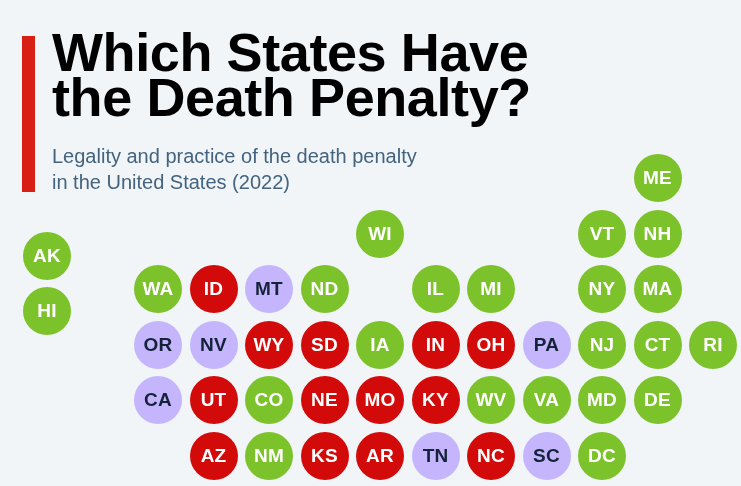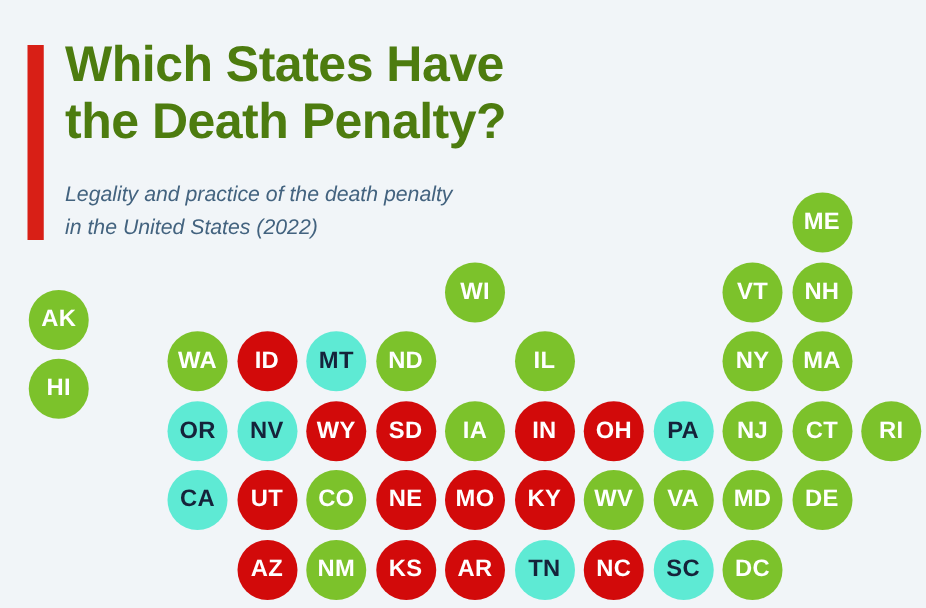--- a/index.html
+++ b/index.html
@@ -29,39 +29,38 @@
     top: 36px;
     width: 13px;
     height: 156px;
     background: #d81f16;
   }
   #title {
     position: absolute;
     left: 52px;
     top: 30px;
     width: 560px;
-    font-size: 40px;
+    font-size: 54px;
     line-height: 45px;
     font-weight: bold;
-    color: #4d7c0f;
+    color: #000000;
     letter-spacing: -0.4px;
   }
   #title .line {
     display: block;
     white-space: nowrap;
   }
   #subtitle {
     position: absolute;
     left: 52px;
     top: 143px;
     width: 600px;
-    font-size: 17px;
+    font-size: 20px;
     line-height: 26px;
     color: #43637f;
-    font-style: italic;
   }
   #subtitle .line {
     display: block;
     white-space: nowrap;
   }
 
   
   #map-grid {
     position: absolute;
     left: 0;
@@ -78,21 +77,21 @@
     align-items: center;
     justify-content: center;
     font-size: 19px;
     font-weight: bold;
     letter-spacing: 0.2px;
     box-sizing: border-box;
     user-select: none;
   }
   .state-circle.c-green  { background: #7cc22b; color: #ffffff; }
   .state-circle.c-red    { background: #d20a0a; color: #ffffff; }
-  .state-circle.c-yellow { background: #5eead4; color: #15233a; }
+  .state-circle.c-yellow { background: #c4b5fd; color: #15233a; }
 </style>
 </head>
 <body>
 
 <div id="header">
   <div id="accent-bar"></div>
   <div id="title">
     <span class="line">Which States Have</span>
     <span class="line">the Death Penalty?</span>
   </div>
@@ -129,20 +128,23 @@
     </div>
     <div class="state-circle c-yellow" style="left: 245px; top: 253px;">
       <span>MT</span>
     </div>
     <div class="state-circle c-green" style="left: 300.5px; top: 253px;">
       <span>ND</span>
     </div>
     <div class="state-circle c-green" style="left: 411.5px; top: 253px;">
       <span>IL</span>
     </div>
+    <div class="state-circle c-green" style="left: 467px; top: 253px;">
+      <span>MI</span>
+    </div>
     <div class="state-circle c-green" style="left: 578px; top: 253px;">
       <span>NY</span>
     </div>
     <div class="state-circle c-green" style="left: 633.5px; top: 253px;">
       <span>MA</span>
     </div>
     <div class="state-circle c-yellow" style="left: 134px; top: 308.5px; align-items: center;">
       <span>OR</span>
     </div>
     <div class="state-circle c-yellow" style="left: 189.5px; top: 308.5px;">

